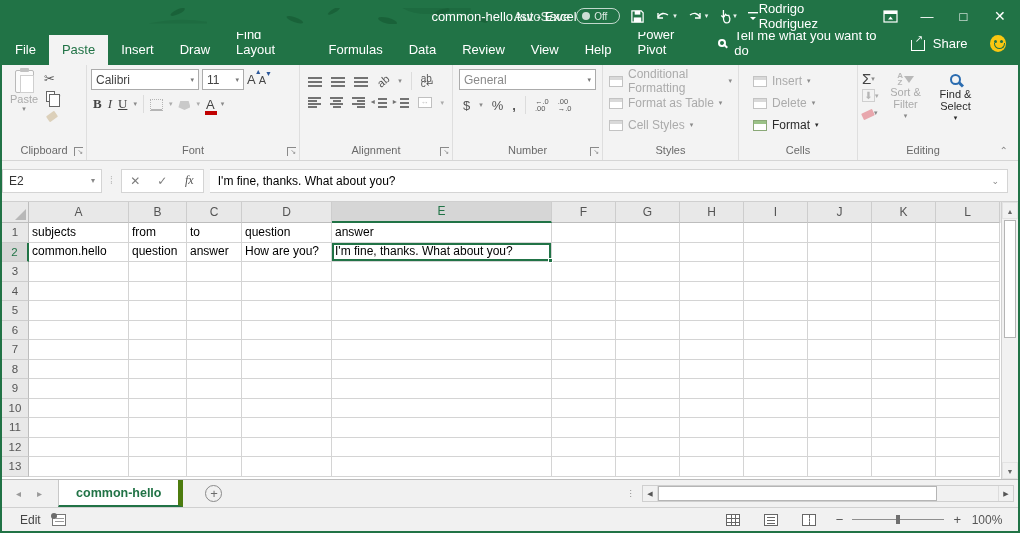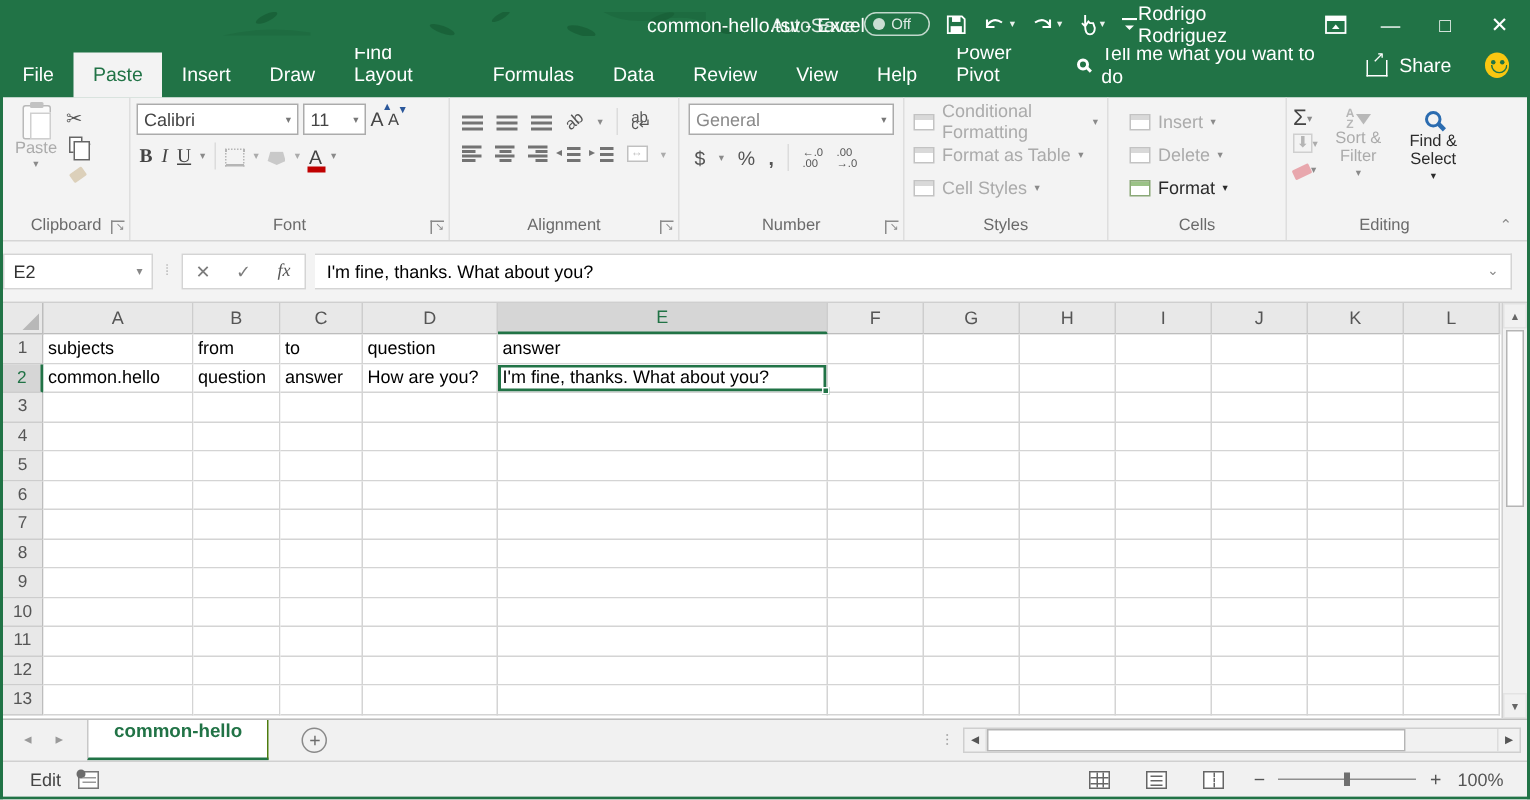--- a/index.html
+++ b/index.html
@@ -160,22 +160,22 @@
 
   
   .vscroll { width:17px; flex:none; background:#f1f1f1; border-left:1px solid #d0d0d0; display:flex; flex-direction:column; }
   .varrow { height:17px; text-align:center; font-size:7px; color:#666; line-height:17px; background:#f1f1f1; border:1px solid #e3e3e3; }
   .vthumb { margin:1px 2px; height:118px; background:#fff; border:1px solid #b5b5b5; }
   .vfill { flex:1; }
 
   
   .sheetbar { height:28px; background:#f1f1f1; border-top:1px solid #bdbdbd; display:flex; align-items:stretch; flex:none; }
   .snav { display:flex; align-items:center; gap:16px; padding:0 16px 0 14px; color:#9a9a9a; font-size:10px; }
-  .sheettab { background:#fff; border-right:1px solid #4d7c0f; border-left:1px solid #c8c8c8; border-bottom:2px solid #217346;
-              color:#217346; font-weight:bold; font-size:12.5px; display:flex; padding:0 17px; }
+  .sheettab { background:#fff; border-right:5px solid #4d7c0f; border-left:1px solid #c8c8c8; border-bottom:2px solid #217346;
+              color:#217346; font-weight:bold; font-size:12.5px; display:flex; align-items:center; padding:0 17px; }
   .addsheet { width:17px; height:17px; border:1px solid #8a8a8a; border-radius:50%; color:#6c6c6c; font-size:13px;
               line-height:15px; text-align:center; margin:5px 0 0 22px; }
   .sb-right { margin-left:auto; display:flex; align-items:center; gap:6px; padding-right:4px; }
   .hdots { color:#a0a0a0; font-size:9px; letter-spacing:1px; transform:rotate(90deg); }
   .hscroll { width:372px; height:17px; display:flex; align-items:stretch; border:1px solid #cfcfcf; background:#f1f1f1; }
   .harrow { width:15px; text-align:center; font-size:7px; color:#555; line-height:15px; border-right:1px solid #dcdcdc; }
   .harrow.r { border-right:none; border-left:1px solid #dcdcdc; }
   .htrack { flex:1; position:relative; }
   .hthumb { position:absolute; left:0; top:0; bottom:0; width:82%; background:#fff; border:1px solid #b5b5b5; }
 

